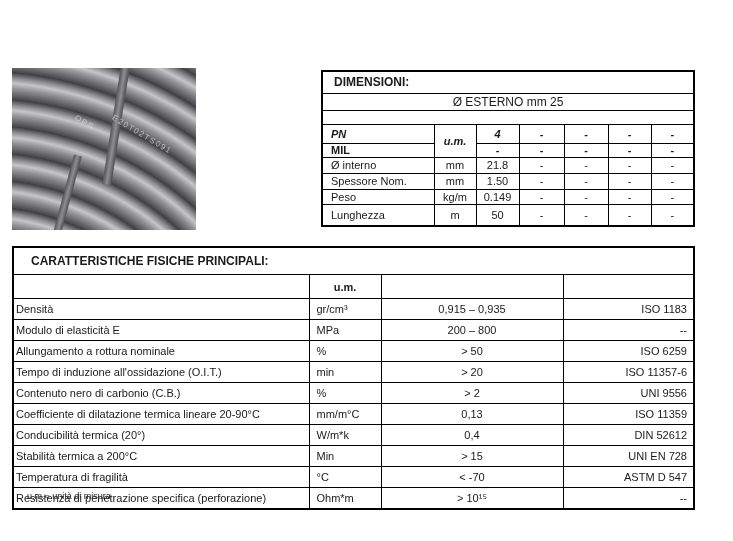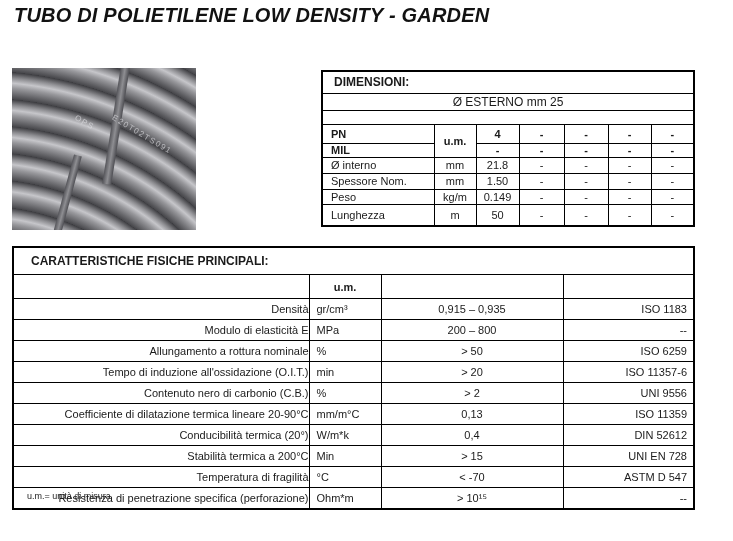--- a/index.html
+++ b/index.html
@@ -25,42 +25,41 @@
   td{border:1px solid #000;vertical-align:middle;font-size:11px;overflow:hidden;
      white-space:nowrap;padding:0;}
 
   
   .dim-table{position:absolute;left:321px;top:70px;width:372px;border:2px solid #000;}
   .dim-table .lbl{text-align:left;padding-left:8px;}
   .dim-table .c{text-align:center;}
   .dim-table .b{font-weight:bold;}
   .dim-table .thead td{font-weight:bold;font-size:12px;padding-left:11px;}
   .dim-table .sub td{font-weight:normal;font-size:12px;text-align:center;}
-  .h22{height:22px;} .h17{height:17px;} .h14{height:14px;} .h19{height:19px;}
+  .h22{height:22px;} .h17{height:17px;} .h14{height:14px;} .h19{height:19px;font-style:italic;}
   .h16{height:16px;} .h15{height:15px;margin-left:44px;} .h18{height:22px;}
 
   
   .char-table{position:absolute;left:12px;top:246px;width:681px;border:2px solid #000;}
   .char-table .hdr td{font-weight:bold;font-size:12px;padding-left:17px;height:26px;}
   .char-table .umhdr td{height:23px;}
   .char-table .umhdr .um{text-align:center;font-weight:bold;padding-left:0;}
   .char-table tr.data td{height:20px;}
-  .char-table .prop{text-align:right;padding-left:2px;}
+  .char-table .prop{text-align:left;padding-left:2px;}
   .char-table .um{text-align:left;padding-left:7px;}
   .char-table .val{text-align:center;}
   .char-table .std{text-align:right;padding-right:6px;}
 
   .footnote{position:absolute;left:27px;top:491px;font-size:9px;color:#222222;}
 </style>
 </head>
 <body>
 
 <div class="page">
 
-  <div class="title">TUBO DI POLIETILENE LOW DENSITY - GARDEN</div>
 
   <div class="photo">
     <div class="strap strap1"></div>
     <div class="strap strap2"></div>
     <span class="print print1">OPS</span>
     <span class="print print2">E20T02TS091</span>
   </div>
 
   <table class="dim-table">
     <colgroup>

